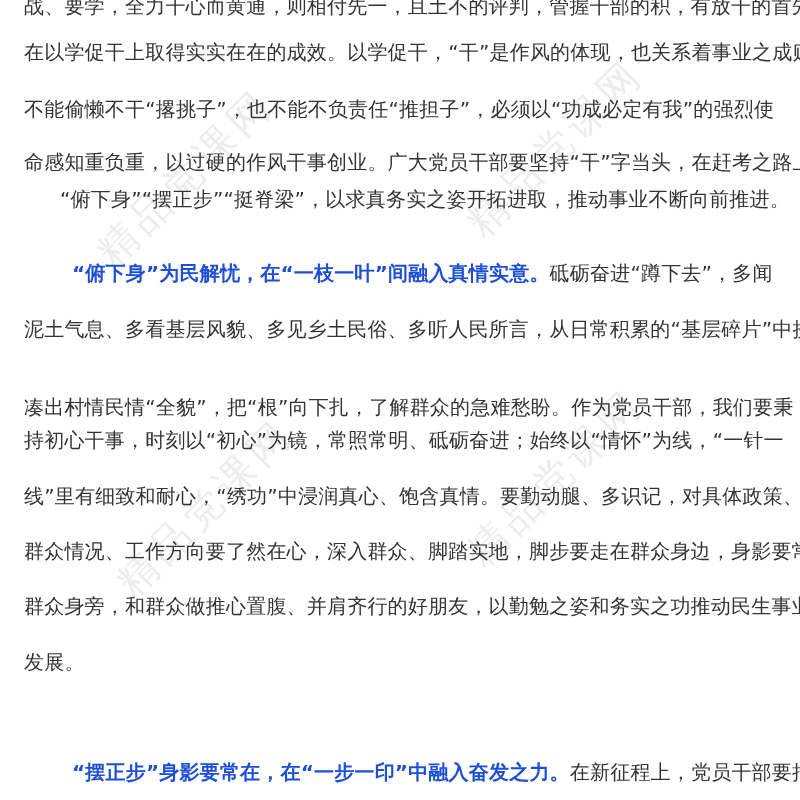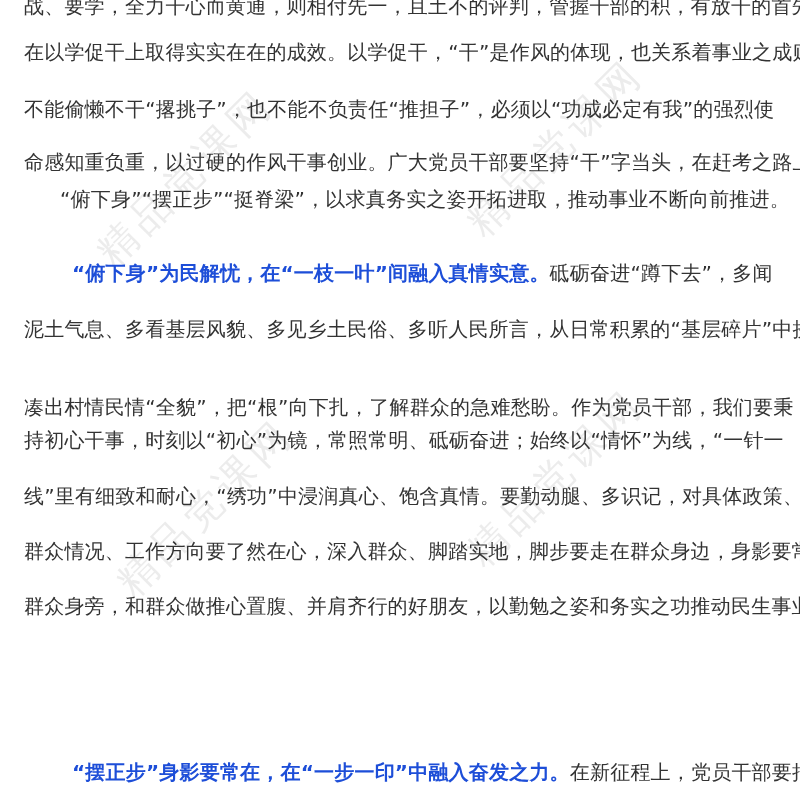--- a/index.html
+++ b/index.html
@@ -64,18 +64,19 @@
 
   <div class="line indent" style="top:261px;">
     <span class="bold">“俯下身”为民解忧，在“一枝一叶”间融入真情实意。</span><span>砥砺奋进“蹲下去”，多闻</span>
   </div>
   <div class="line" style="top:317px;">泥土气息、多看基层风貌、多见乡土民俗、多听人民所言，从日常积累的“基层碎片”中拼</div>
   <div class="line" style="top:395px;">凑出村情民情“全貌”，把“根”向下扎，了解群众的急难愁盼。作为党员干部，我们要秉</div>
   <div class="line" style="top:428px;">持初心干事，时刻以“初心”为镜，常照常明、砥砺奋进；始终以“情怀”为线，“一针一</div>
   <div class="line" style="top:484px;">线”里有细致和耐心，“绣功”中浸润真心、饱含真情。要勤动腿、多识记，对具体政策、</div>
   <div class="line" style="top:539px;">群众情况、工作方向要了然在心，深入群众、脚踏实地，脚步要走在群众身边，身影要常在</div>
   <div class="line" style="top:594px;">群众身旁，和群众做推心置腹、并肩齐行的好朋友，以勤勉之姿和务实之功推动民生事业的</div>
+  <div class="line" style="top:650px;">发展。</div>
 
   <div class="line indent" style="top:760px;">
     <span class="bold">“摆正步”身影要常在，在“一步一印”中融入奋发之力。</span><span>在新征程上，党员干部要把身</span>
   </div>
 
 </div>
 
 </body></html>

